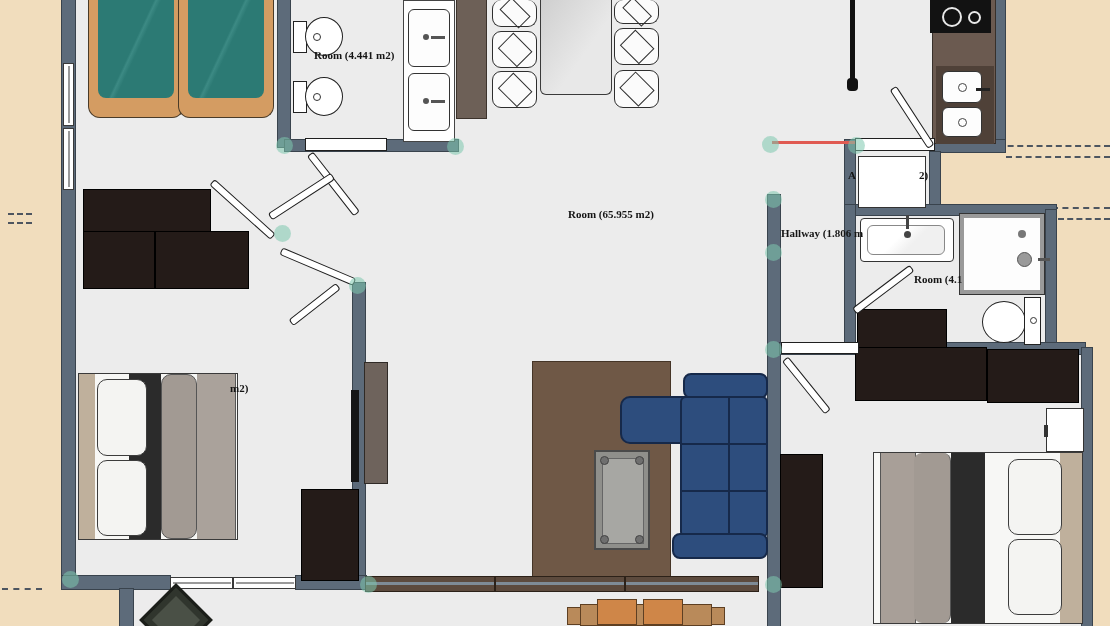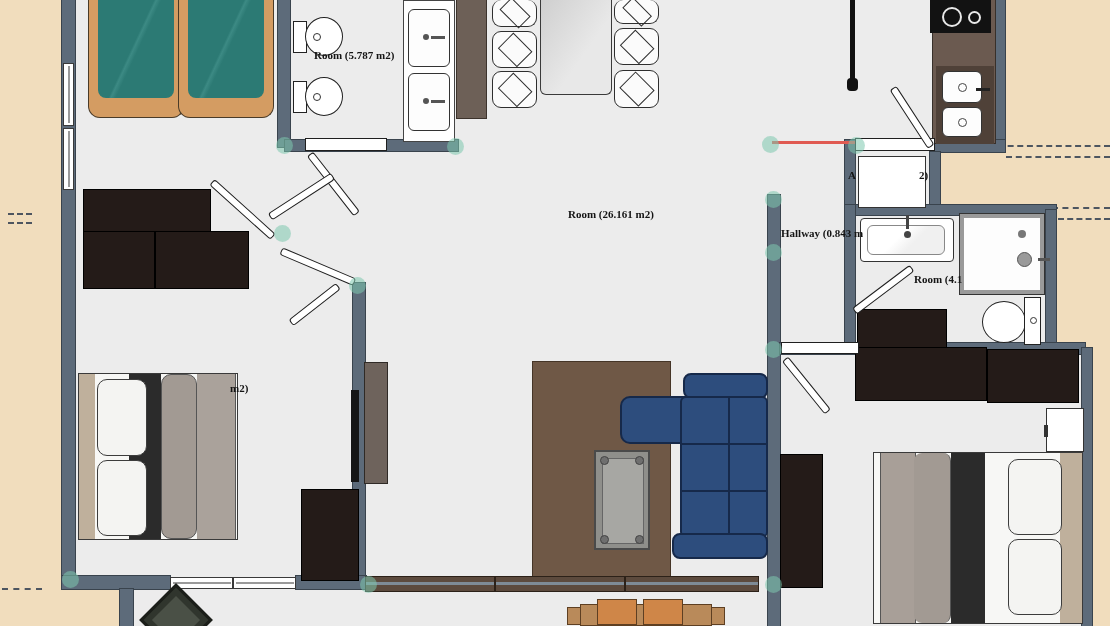--- a/index.html
+++ b/index.html
@@ -99,21 +99,21 @@
   </div>
 
   <div class="toilet-tank" style="left:293px;top:21px;width:14px;height:32px;z-index:5;"></div>
   <div class="toilet-bowl" style="left:305px;top:17px;width:38px;height:39px;z-index:5;">
     <div class="circle" style="left:7px;top:15px;width:8px;height:8px;border:1.5px solid #333;"></div>
   </div>
   <div class="toilet-tank" style="left:293px;top:81px;width:14px;height:32px;z-index:5;"></div>
   <div class="toilet-bowl" style="left:305px;top:77px;width:38px;height:39px;z-index:5;">
     <div class="circle" style="left:7px;top:15px;width:8px;height:8px;border:1.5px solid #333;"></div>
   </div>
-  <div class="lbl" style="left:314px;top:49px;">Room (5.787 m2)</div>
+  <div class="lbl" style="left:314px;top:49px;">Room (4.441 m2)</div>
 
   <div class="abs" style="left:403px;top:0;width:52px;height:142px;background:#fff;border:1.5px solid #444;box-sizing:border-box;z-index:4;">
     <div class="sink" style="left:4px;top:8px;width:42px;height:58px;">
       <div class="circle" style="left:14px;top:24px;width:6px;height:6px;background:#555;"></div>
       <div class="abs" style="left:22px;top:26px;width:14px;height:3px;background:#555;"></div>
     </div>
     <div class="sink" style="left:4px;top:72px;width:42px;height:58px;">
       <div class="circle" style="left:14px;top:24px;width:6px;height:6px;background:#555;"></div>
       <div class="abs" style="left:22px;top:26px;width:14px;height:3px;background:#555;"></div>
     </div>
@@ -162,23 +162,23 @@
   </div>
 
   <div class="abs" style="left:772px;top:141px;width:84px;height:3px;background:#e05a52;z-index:5;"></div>
   <div class="doorhead" style="left:855px;top:138px;width:80px;height:13px;"></div>
   <div class="leaf" style="left:893px;top:84px;width:70px;transform:rotate(57deg);"></div>
 
   <div class="abs" style="left:858px;top:156px;width:68px;height:52px;background:#fff;border:1.5px solid #333;box-sizing:border-box;z-index:5;"></div>
   <div class="lbl" style="left:848px;top:169px;">A</div>
   <div class="lbl" style="left:919px;top:169px;">2)</div>
 
-  <div class="lbl" style="left:781px;top:227px;">Hallway (0.843 m</div>
-
-  <div class="lbl" style="left:568px;top:208px;">Room (26.161 m2)</div>
+  <div class="lbl" style="left:781px;top:227px;">Hallway (1.806 m</div>
+
+  <div class="lbl" style="left:568px;top:208px;">Room (65.955 m2)</div>
 
   <div class="abs" style="left:860px;top:218px;width:94px;height:44px;background:#fff;border:1.5px solid #333;border-radius:4px;box-sizing:border-box;z-index:4;">
     <div class="abs" style="left:6px;top:6px;width:78px;height:30px;border:1.5px solid #888;border-radius:6px;box-sizing:border-box;background:linear-gradient(135deg,#fff 40%,#f0f0f0 60%);"></div>
     <div class="circle" style="left:43px;top:12px;width:7px;height:7px;background:#444;"></div>
     <div class="abs" style="left:45px;top:-4px;width:3px;height:14px;background:#444;"></div>
   </div>
   <div class="abs" style="left:960px;top:214px;width:84px;height:80px;background:#fdfdfd;border:4px solid #9a9a9a;outline:1px solid #333;box-sizing:border-box;z-index:4;">
     <div class="circle" style="right:8px;top:34px;width:15px;height:15px;background:#9a9a9a;border:1px solid #555;"></div>
     <div class="circle" style="right:14px;top:12px;width:8px;height:8px;background:#777;"></div>
     <div class="abs" style="right:-10px;top:40px;width:12px;height:3px;background:#555;"></div>

